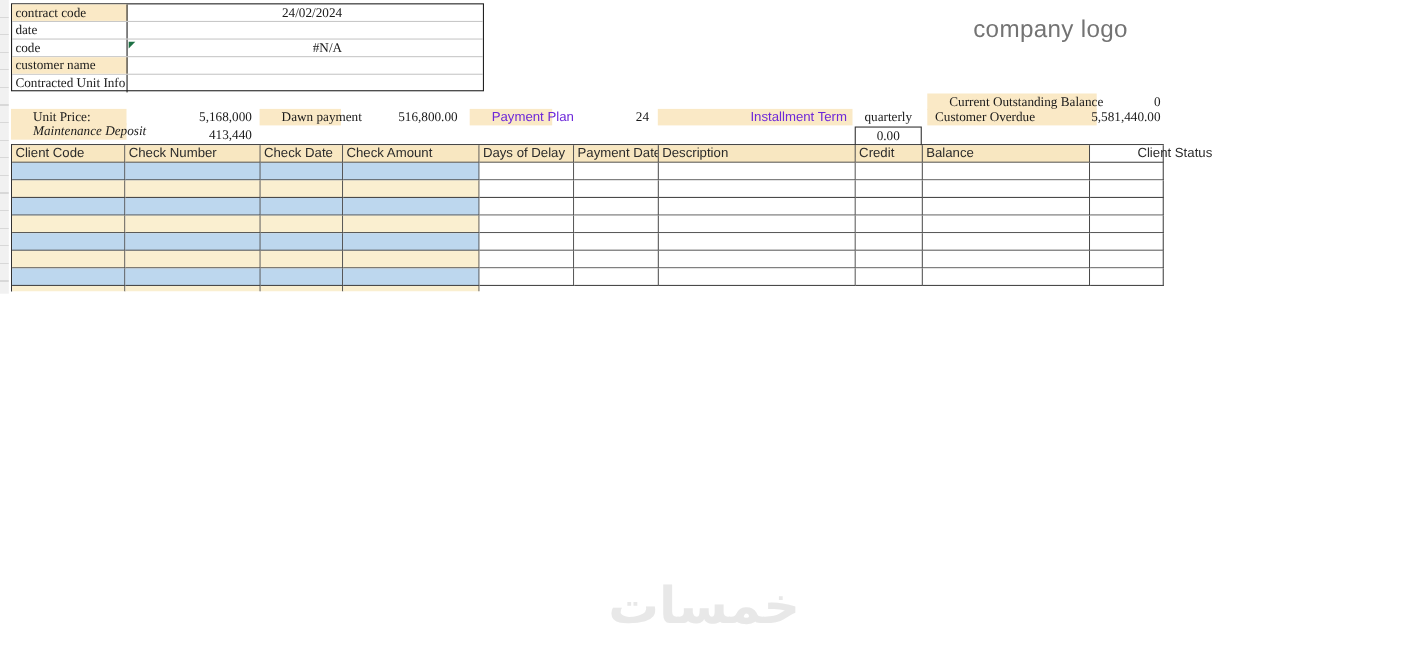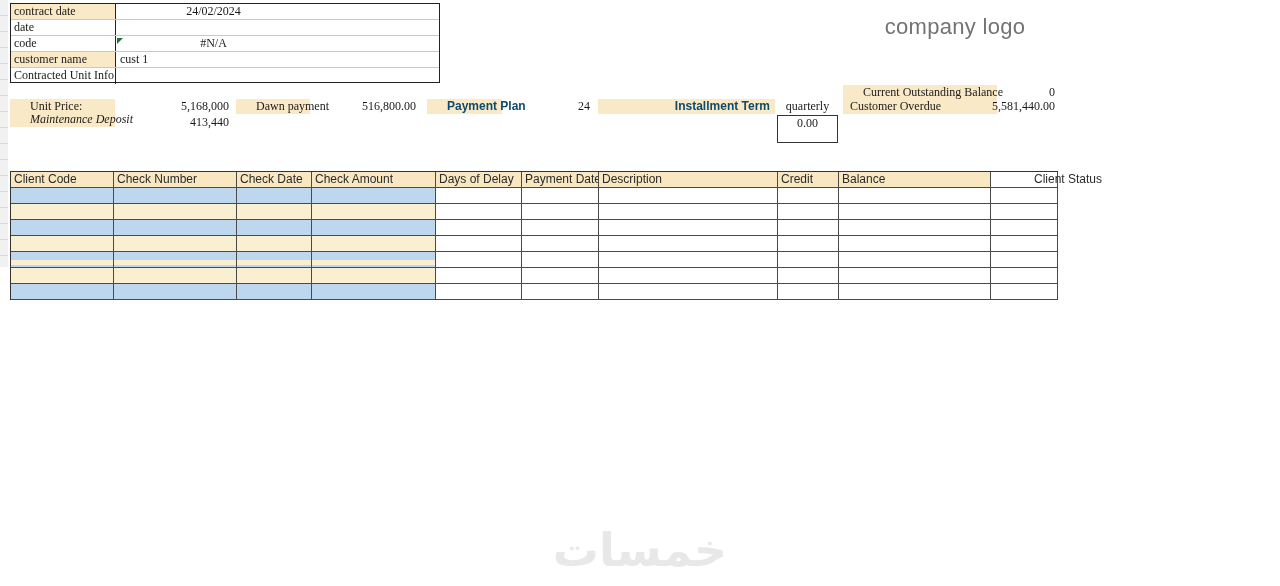--- a/index.html
+++ b/index.html
@@ -14,40 +14,40 @@
   }
   
   #info-box{
     position:absolute;left:10px;top:3px;width:430px;height:80px;
     border:1px solid #222;box-sizing:border-box;font-size:12px;
   }
   .ib-row{display:flex;height:16px;line-height:15px;border-bottom:1px solid #c8c8c8;box-sizing:border-box;}
   .ib-row:last-child{border-bottom:none;}
   .ib-label{width:105px;padding-left:3px;border-right:1px solid #222;box-sizing:border-box;white-space:nowrap;overflow:hidden;}
   .ib-val{flex:1;position:relative;white-space:nowrap;}
-  .ib-val.center span{display:inline-block;width:195px;text-align:center;}
+  .ib-val.center span{display:inline-block;width:195px;text-align:right;}
   .ib-val.left{padding-left:4px;}
   .cream{background:#FAE9C6;}
   #error-triangle{
     position:absolute;left:1px;top:2px;width:0;height:0;
     border-top:6px solid #1e7145;border-right:6px solid transparent;
   }
   
   .scell{position:absolute;height:15px;line-height:15px;font-size:12px;box-sizing:border-box;white-space:nowrap;}
   .scell.lbl{background:#FAE9C6;padding-left:20px;}
-  .scell.sans{font-family:"Liberation Sans",sans-serif;color:#0c4a6e;font-weight:bold;}
+  .scell.sans{font-family:"Liberation Sans",sans-serif;color:#6d28d9;}
   .scell.num{text-align:right;padding-right:2px;}
   .scell.ctr{text-align:center;}
   .scell.rgt{text-align:right;padding-right:5px;}
   #credit-box{border:1px solid #333;}
   
   #checks-table{
     position:absolute;left:10px;top:131px;
     display:grid;grid-template-columns:103px 123px 75px 124px 86px 77px 179px 61px 152px 67px;
-    border-top:1px solid #333;border-left:1px solid #333;margin-top:40px;
+    border-top:1px solid #333;border-left:1px solid #333;
   }
   .hcell{
     height:16px;box-sizing:border-box;background:#F8E7C1;
     border-right:1px solid #4a4a4a;border-bottom:1px solid #4a4a4a;
     font-family:"Liberation Sans",sans-serif;font-size:12px;line-height:15px;
     color:#2b2b2b;padding-left:3px;white-space:nowrap;overflow:hidden;
   }
   .hcell.white{background:#ffffff;overflow:visible;z-index:2;padding-left:43px;}
   .tcell{
     height:16px;box-sizing:border-box;background:#fff;
@@ -68,36 +68,35 @@
 </style>
 </head>
 <body>
 
 <div id="canvas">
 
   <div id="row-strip"></div>
 
   <div id="info-box">
     <div class="ib-row">
-      <div class="ib-label cream">contract date</div>
+      <div class="ib-label cream">contract code</div>
       <div class="ib-val center"><span>24/02/2024</span></div>
     </div>
     <div class="ib-row">
       <div class="ib-label">date</div>
     </div>
     <div class="ib-row">
       <div class="ib-label">code</div>
       <div class="ib-val center">
         <span id="error-triangle"></span>
         <span>#N/A</span>
       </div>
     </div>
     <div class="ib-row">
       <div class="ib-label cream">customer name</div>
-      <div class="ib-val left">cust 1</div>
     </div>
     <div class="ib-row">
       <div class="ib-label">Contracted Unit Info</div>
     </div>
   </div>
 
   <div id="company-logo">company logo</div>
 
   <div class="scell lbl" style="left:843px;top:85px;width:154px;">Current Outstanding Balance</div>
   <div class="scell num" style="left:990px;top:85px;width:67px;">0</div>

